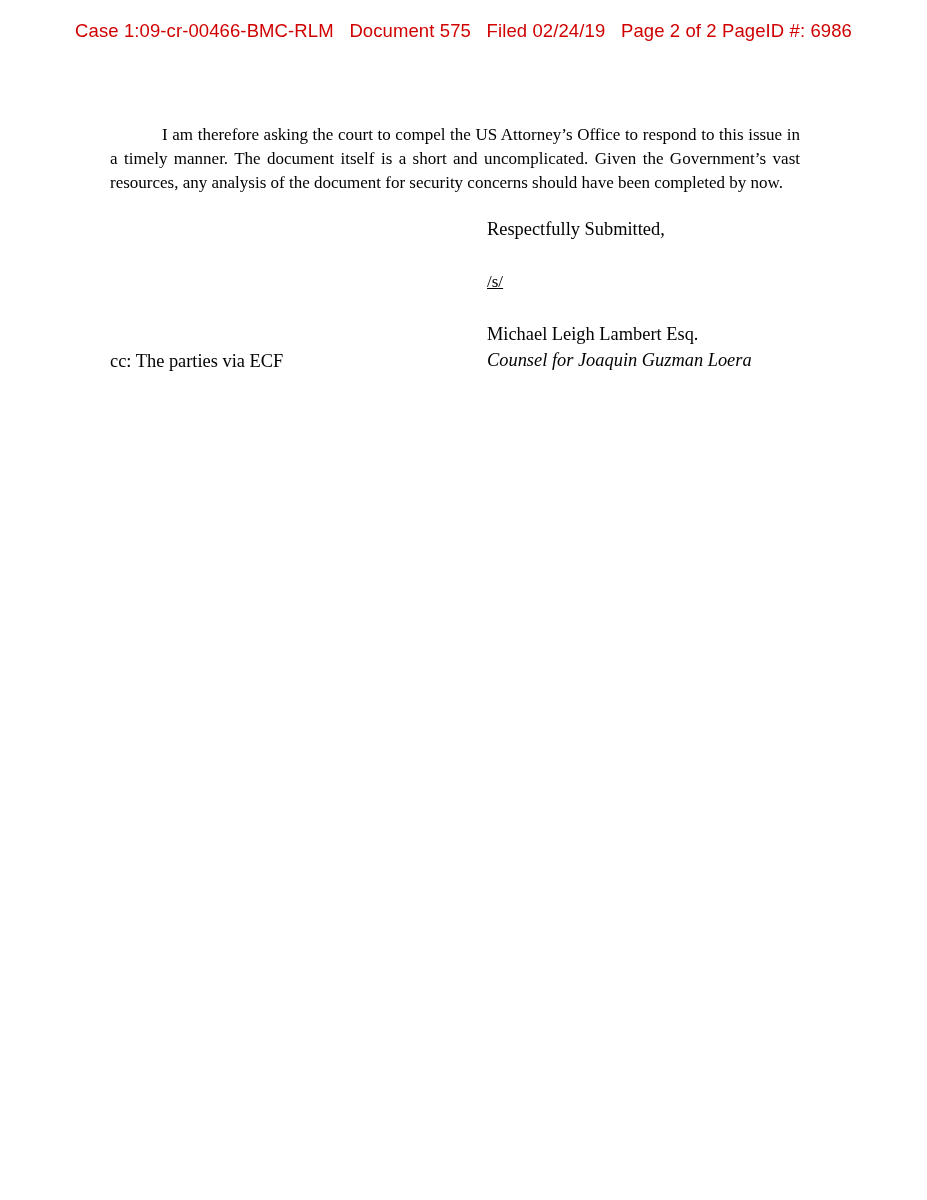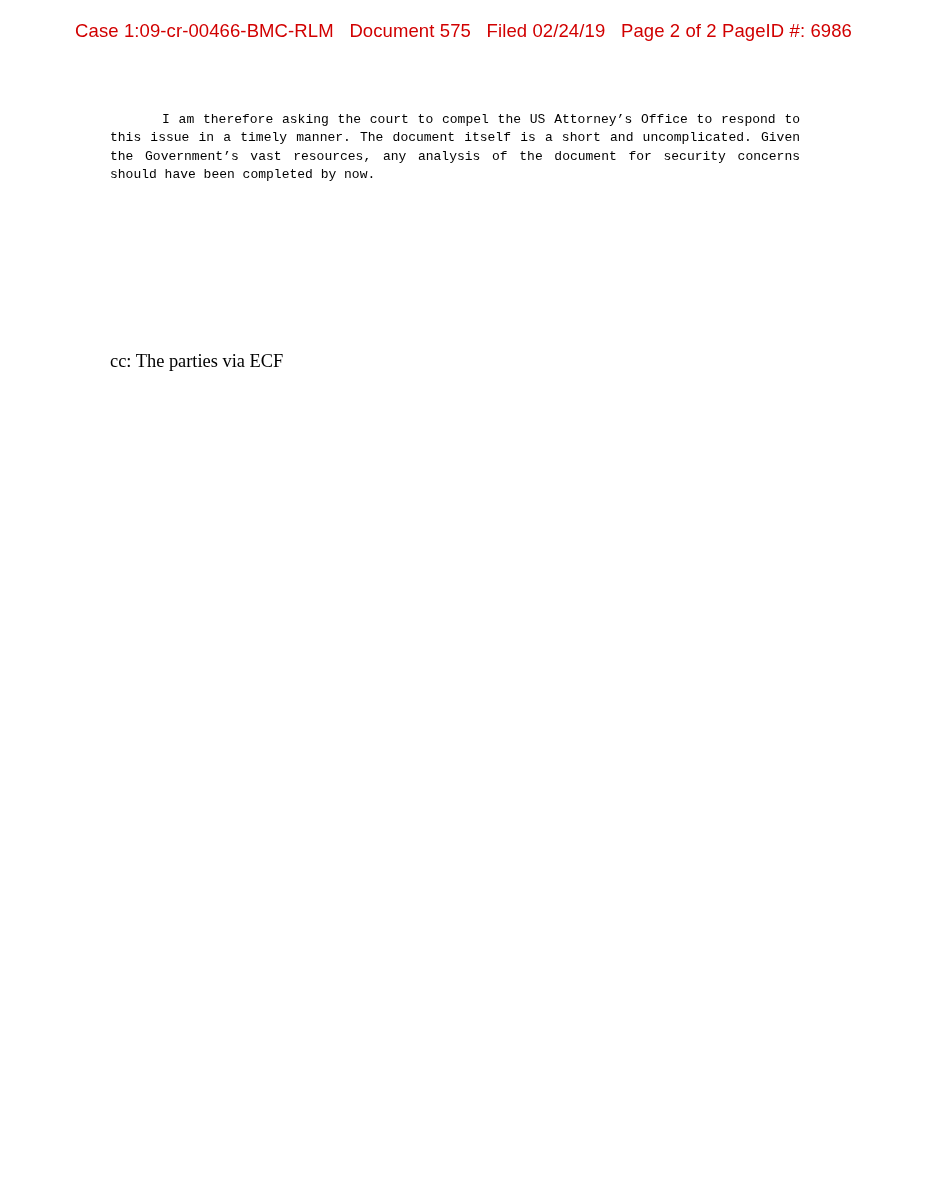--- a/index.html
+++ b/index.html
@@ -32,26 +32,25 @@
     font-size: 18.5px;
     letter-spacing: 0.1px;
     white-space: nowrap;
   }
   .ecf-header span {
     white-space: pre;
   }
   .body-block {
     position: absolute;
     left: 110px;
-    top: 111px;
+    top: 123px;
     width: 690px;
-    font-size: 13px;
+    font-size: 17px;
     line-height: 1.42;
     text-align: justify;
-    font-family: Liberation Mono, monospace;
   }
   .body-block .indent {
     display: inline-block;
     width: 52px;
   }
   .signature-block {
     position: absolute;
     left: 487px;
     top: 216px;
     width: 400px;
@@ -90,16 +89,22 @@
 <div class="page">
 
   <div class="ecf-header">
     <span>Case 1:09-cr-00466-BMC-RLM   Document 575   Filed 02/24/19   Page 2 of 2 PageID #: 6986</span>
   </div>
 
   <div class="body-block">
     <span class="indent"></span><span>I am therefore asking the court to compel the US Attorney’s Office to respond to this issue in a timely manner.  The document itself is a short and uncomplicated.  Given the Government’s vast resources, any analysis of the document for security concerns should have been completed by now.</span>
   </div>
 
+  <div class="signature-block">
+    <div class="sig-respect">Respectfully Submitted,</div>
+    <div class="sig-mark"><u>/s/</u></div>
+    <div class="sig-name">Michael Leigh Lambert Esq.</div>
+    <div class="sig-role">Counsel for Joaquin Guzman Loera</div>
+  </div>
 
   <div class="cc-line">cc: The parties via ECF</div>
 
 </div>
 
 </body></html>

